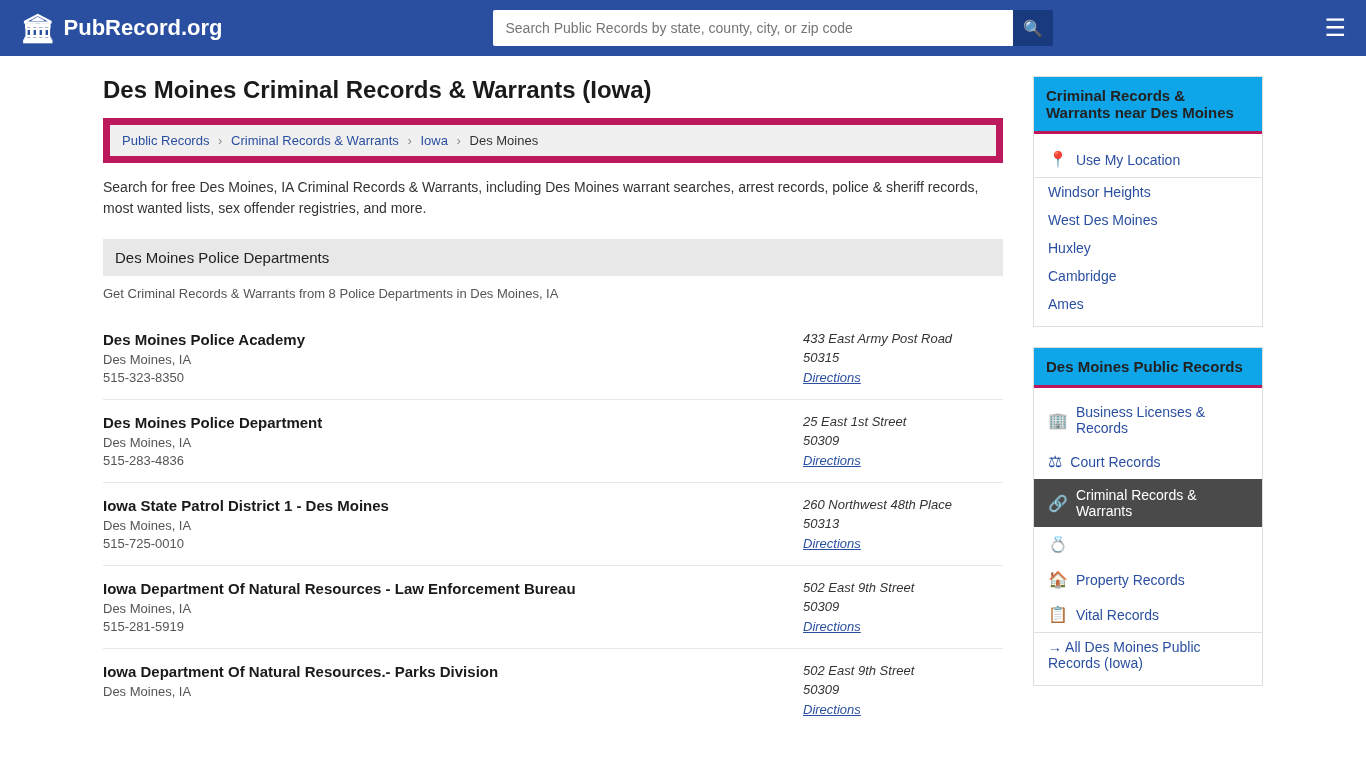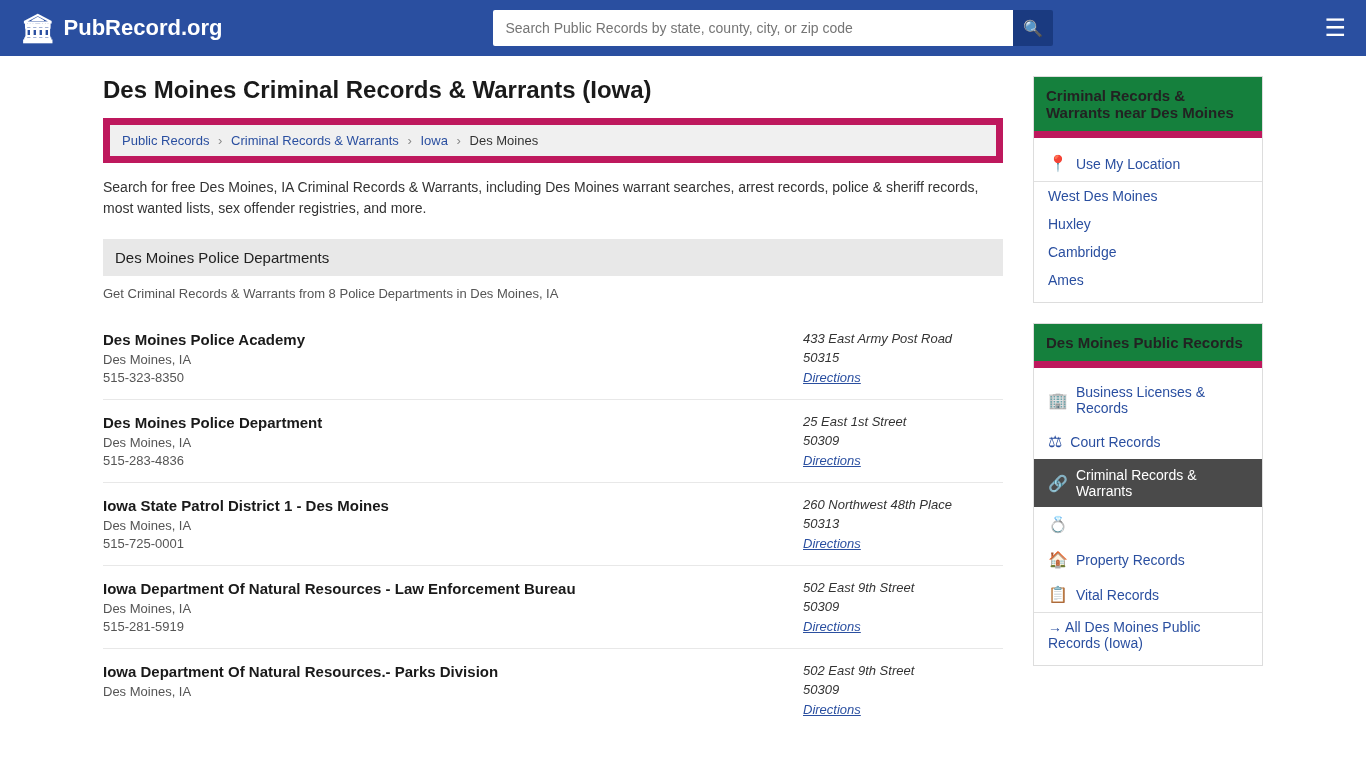--- a/index.html
+++ b/index.html
@@ -177,26 +177,26 @@
       font-size: 13px;
       cursor: pointer;
     }
 
     
     .sidebar-box {
       border: 1px solid #ddd;
       margin-bottom: 20px;
     }
     .sidebar-box-header {
-      background: #15803d;
+      background: #0ea5e9;
       padding: 10px 12px;
       font-size: 15px;
       font-weight: bold;
       color: #222;
-      border-bottom: 7px solid #be185d;
+      border-bottom: 3px solid #be185d;
     }
     .sidebar-box-body {
       padding: 8px 0;
     }
     .sidebar-link {
       display: flex;
       align-items: center;
       padding: 8px 14px;
       color: #2a4fa0;
       text-decoration: none;
@@ -293,21 +293,21 @@
           <div class="address">25 East 1st Street</div>
           <div class="zip">50309</div>
           <a class="directions" href="#">Directions</a>
         </div>
       </div>
 
       <div class="record-entry">
         <div class="record-left">
           <div class="name">Iowa State Patrol District 1 - Des Moines</div>
           <div class="city">Des Moines, IA</div>
-          <div class="phone">515-725-0001</div>
+          <div class="phone">515-725-0010</div>
         </div>
         <div class="record-right">
           <div class="address">260 Northwest 48th Place</div>
           <div class="zip">50313</div>
           <a class="directions" href="#">Directions</a>
         </div>
       </div>
 
       <div class="record-entry">
         <div class="record-left">
@@ -341,20 +341,21 @@
   <aside class="sidebar">
 
     <div class="sidebar-box">
       <div class="sidebar-box-header">Criminal Records &amp; Warrants near Des Moines</div>
       <div class="sidebar-box-body">
         <a class="sidebar-link location-pin" href="#">
           <span class="sicon">📍</span>
           <span>Use My Location</span>
         </a>
         <div class="sidebar-divider"></div>
+        <a class="sidebar-plain-link" href="#">Windsor Heights</a>
         <a class="sidebar-plain-link" href="#">West Des Moines</a>
         <a class="sidebar-plain-link" href="#">Huxley</a>
         <a class="sidebar-plain-link" href="#">Cambridge</a>
         <a class="sidebar-plain-link" href="#">Ames</a>
       </div>
     </div>
 
     <div class="sidebar-box">
       <div class="sidebar-box-header">Des Moines Public Records</div>
       <div class="sidebar-box-body">

